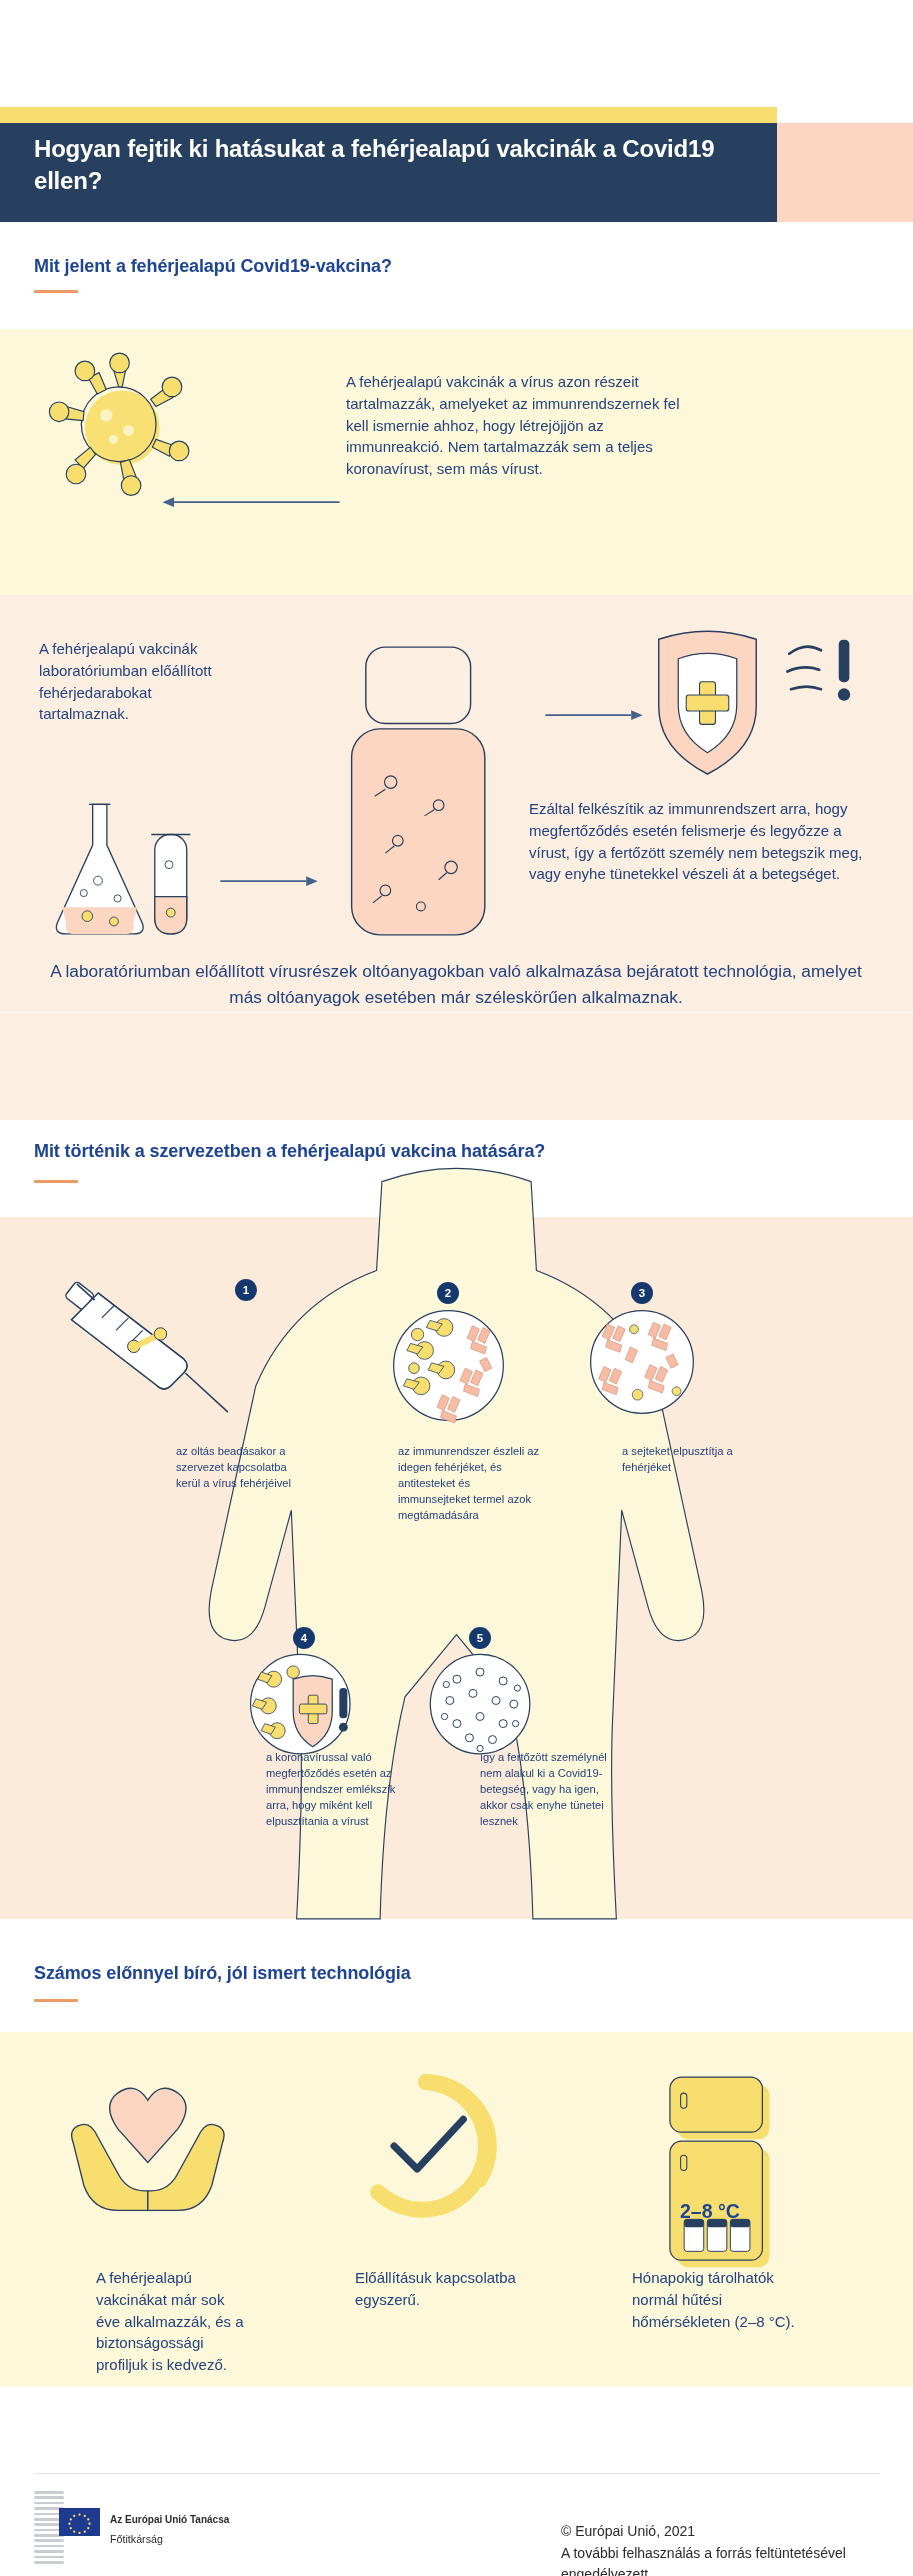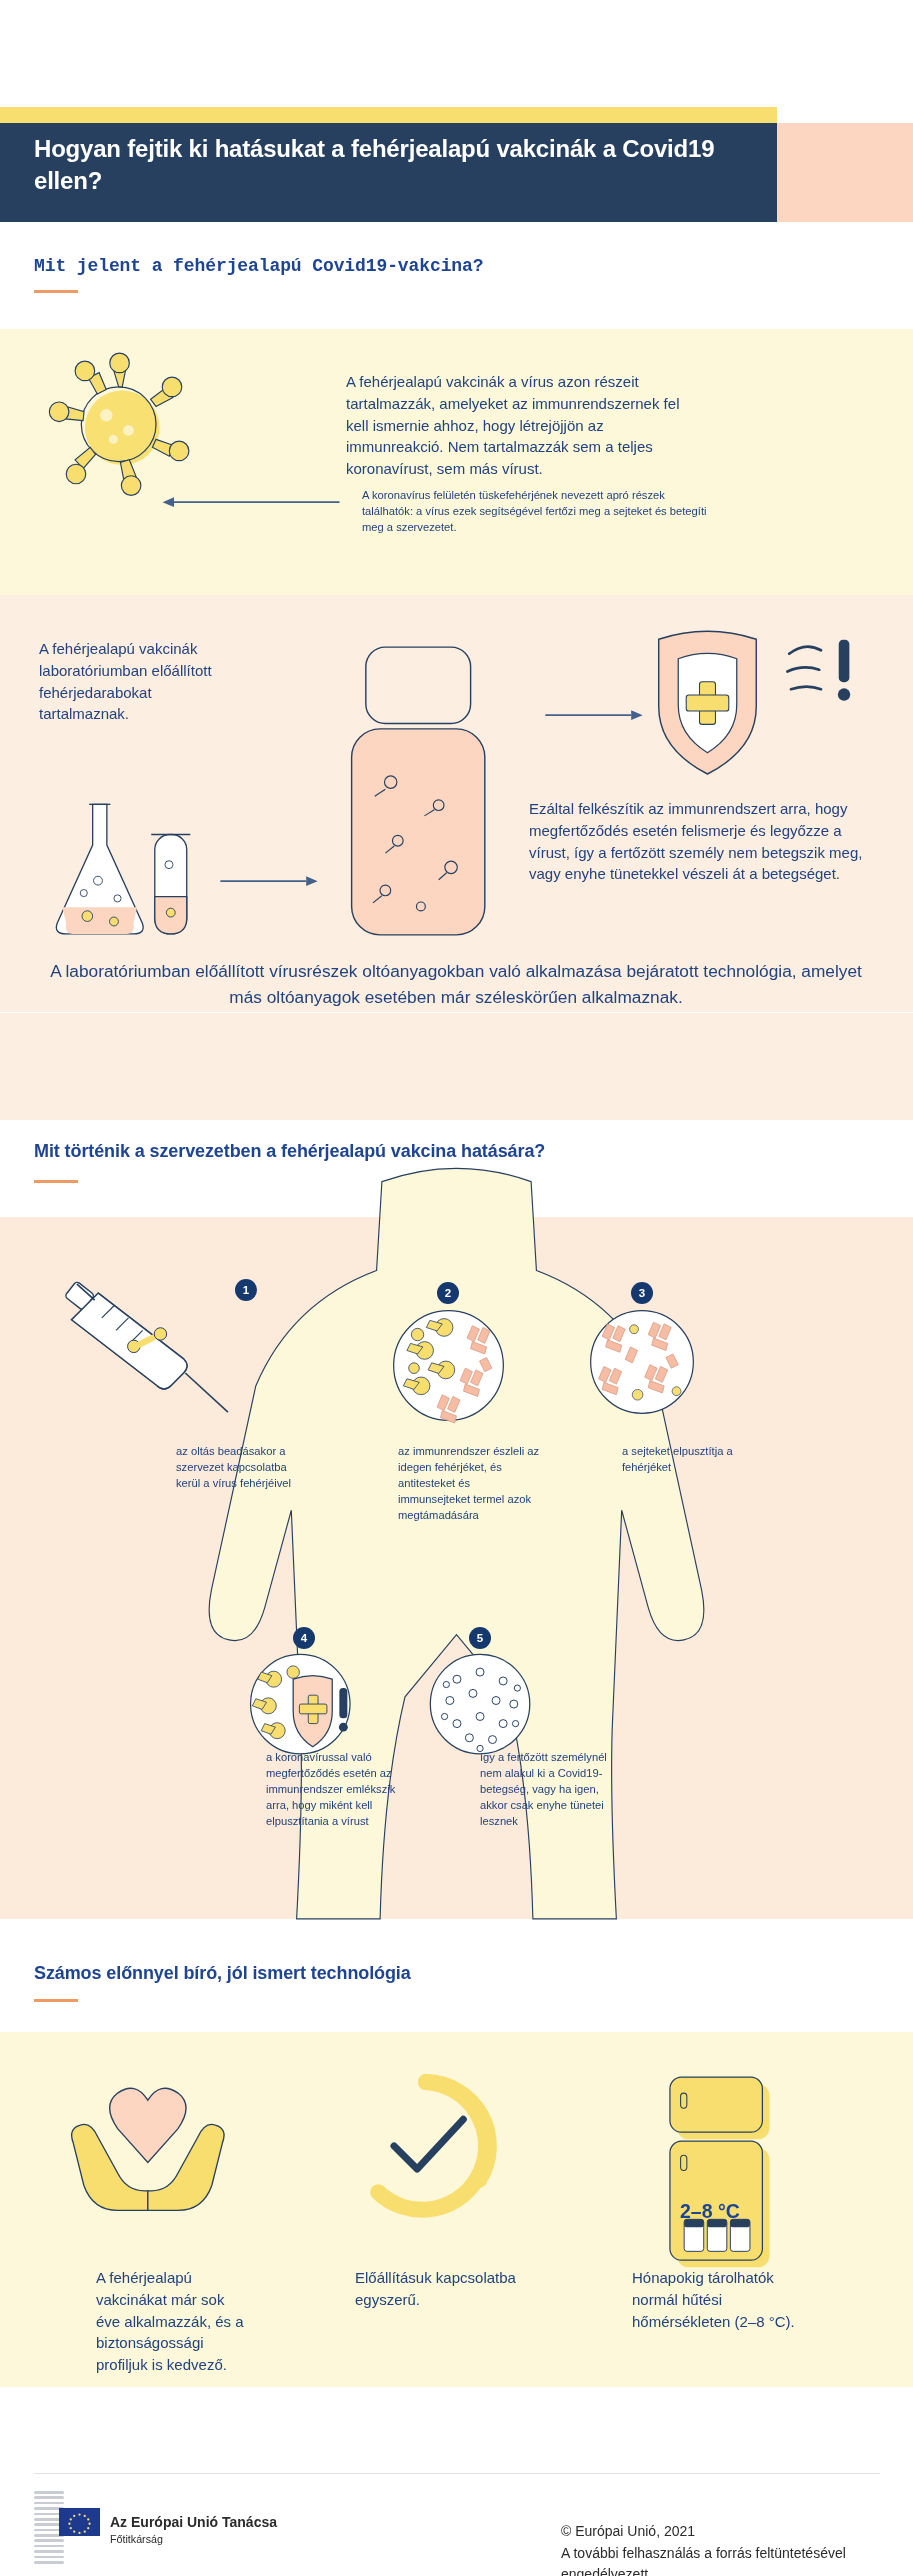--- a/index.html
+++ b/index.html
@@ -58,21 +58,21 @@
   .badge {
     position: absolute; width: 22px; height: 22px; border-radius: 50%;
     background: #15386e; color: #fff; font-size: 11.5px; font-weight: bold;
     display: flex; align-items: center; justify-content: center;
   }
 
   .cap { position: absolute; color: #22437e; font-size: 11.2px; line-height: 1.42; }
 
   
   .ftr-rule { position: absolute; left: 34px; top: 2473px; width: 846px; height: 0.9px; background: #e2e2e2; }
-  .ftr-name { position: absolute; color: #2b2b2b; font-size: 14px; font-weight: bold; }
+  .ftr-name { position: absolute; color: #2b2b2b; font-size: 10px; font-weight: bold; }
   .ftr-sub  { position: absolute; color: #2b2b2b; font-size: 10.7px; }
   .ftr-copy { position: absolute; color: #2b2b2b; font-size: 14px; line-height: 1.55; }
 
   .eu-flag {
     position: absolute; width: 41px; height: 28px; background: #1e3a8f;
   }
   .stripes { position: absolute; }
   .stripes i {
     display: block; width: 100%; height: 2.7px; background: #c9cdd3;
     border-radius: 1.8px; margin-bottom: 2.7px;
@@ -84,21 +84,21 @@
 
 <div class="page">
 
   <div class="hdr-wrap">
     <div class="hdr-yellow"></div>
     <div class="hdr-peach"></div>
     <div class="hdr-navy"></div>
     <div class="hdr-title">Hogyan fejtik ki hatásukat a fehérjealapú vakcinák a Covid19 ellen?</div>
   </div>
 
-  <div class="sec-head" style="top:256px;font-family:Liberation Mono, monospace;">Mit jelent a fehérjealapú Covid19-vakcina?</div>
+  <div class="sec-head" style="top:256px;">Mit jelent a fehérjealapú Covid19-vakcina?</div>
   <div class="sec-rule" style="top:290px;"></div>
 
   <div class="panel-cream" style="top:329px; height:266px;"></div>
 
   <div style="position:absolute; left:44px; top:346px; width:160px; height:160px;">
     <svg width="160" height="160" viewBox="0 0 180 180">
       <g fill="#f8de6e" stroke="none" opacity="0.95">
         <circle cx="88" cy="92" r="42"></circle>
       </g>
       <g stroke="#27405f" stroke-width="1.4" fill="none">
@@ -131,21 +131,20 @@
   </div>
 
   <div class="body-txt" style="position:absolute; left:346px; top:371px; width:355px;">A fehérjealapú vakcinák a vírus azon részeit tartalmazzák, amelyeket az immunrendszernek fel kell ismernie ahhoz, hogy létrejöjjön az immunreakció. Nem tartalmazzák sem a teljes koronavírust, sem más vírust.</div>
 
   <div style="position:absolute; left:162px; top:496px; width:178px; height:12.4px;">
     <svg width="178" height="12.4" viewBox="0 0 200 14">
       <line x1="12" y1="7" x2="200" y2="7" stroke="#44618c" stroke-width="2"></line>
       <path d="M0 7 L13 1.5 L13 12.5 Z" fill="#44618c"></path>
     </svg>
   </div>
-  <div class="body-txt-sm" style="position:absolute; left:362px; top:487px; width:346px;">A koronavírus felületén tüskefehérjének nevezett apró részek találhatók: a vírus ezek segítségével fertőzi meg a sejteket és betegíti meg a szervezetet.</div>
 
   <div class="panel-peach" style="top:595px; height:417px;"></div>
 
   <div class="body-txt" style="position:absolute; left:39px; top:638px; width:187px;">A fehérjealapú vakcinák laboratóriumban előállított fehérjedarabokat tartalmaznak.</div>
 
   <div style="position:absolute; left:41px; top:799px; width:169px; height:142px;">
     <svg width="169" height="142" viewBox="0 0 190 160">
       <path d="M58 6 L58 52 L18 140 Q14 152 28 152 L104 152 Q118 152 114 140 L74 52 L74 6 Z" fill="#ffffff" stroke="#27405f" stroke-width="1.5"></path>
       <path d="M24 122 L108 122 L104 140 Q106 152 96 152 L36 152 Q26 152 28 140 Z" fill="#fcd6c0" stroke="none"></path>
       <line x1="54" y1="6" x2="78" y2="6" stroke="#27405f" stroke-width="1.5"></line>

